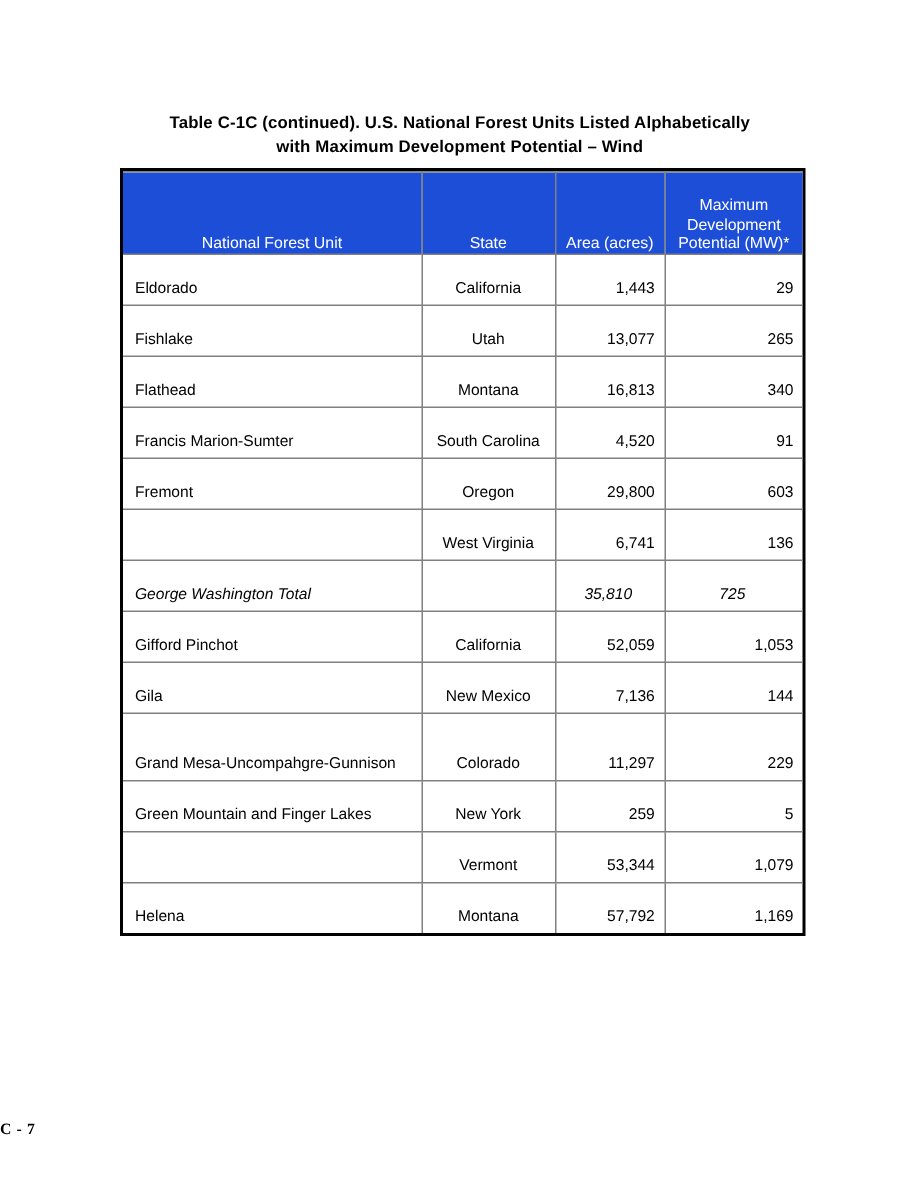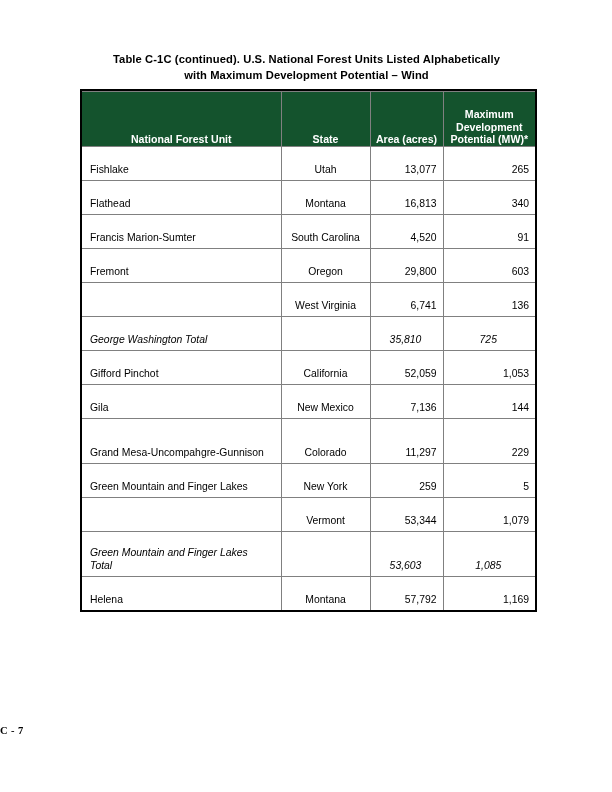--- a/index.html
+++ b/index.html
@@ -12,20 +12,21 @@
     height: 792px;
     position: relative;
     font-family: "Liberation Sans", sans-serif;
     color: #000000;
     overflow: hidden;
   }
 
   .page {
     position: absolute;
     inset: 0;
+    margin-top: 23px;
   }
 
   
   .title-block {
     position: absolute;
     left: 80px;
     top: 52px;
     width: 453px;
     text-align: center;
     font-weight: bold;
@@ -58,23 +59,23 @@
     outline: none;
   }
   .table-wrap {
     border: 2.2px solid #000;
     box-sizing: content-box;
     padding: 0;
   }
 
   
   thead th {
-    background: #14532d;
+    background: #1d4ed8;
     color: #ffffff;
-    font-weight: bold;
+    font-weight: normal;
     font-size: 10.6px;
     line-height: 12.6px;
     text-align: center;
     vertical-align: middle;
     border: 1px solid #ffffff;
     height: 54px;
     padding: 0 3px;
   }
   thead th.col-unit { border-left: none; }
   thead th.col-mwp  { border-right: none; }
@@ -155,20 +156,26 @@
           <th>Area (acres)</th>
           <th class="col-mwp">
             <div>Maximum</div>
             <div>Development</div>
             <div>Potential (MW)*</div>
           </th>
         </tr>
       </thead>
       <tbody id="tbody">
           <tr>
+            <td class="unit">Eldorado</td>
+            <td class="state">California</td>
+            <td class="num">1,443</td>
+            <td class="num">29</td>
+          </tr>
+          <tr>
             <td class="unit">Fishlake</td>
             <td class="state">Utah</td>
             <td class="num">13,077</td>
             <td class="num">265</td>
           </tr>
           <tr>
             <td class="unit">Flathead</td>
             <td class="state">Montana</td>
             <td class="num">16,813</td>
             <td class="num">340</td>
@@ -220,26 +227,20 @@
             <td class="state">New York</td>
             <td class="num">259</td>
             <td class="num">5</td>
           </tr>
           <tr>
             <td class="unit"></td>
             <td class="state">Vermont</td>
             <td class="num">53,344</td>
             <td class="num">1,079</td>
           </tr>
-          <tr class="total tall">
-            <td class="unit">Green Mountain and Finger Lakes Total</td>
-            <td class="state"></td>
-            <td class="num">53,603</td>
-            <td class="num">1,085</td>
-          </tr>
           <tr>
             <td class="unit">Helena</td>
             <td class="state">Montana</td>
             <td class="num">57,792</td>
             <td class="num">1,169</td>
           </tr>
         </tbody>
     </table>
   </div>
 

